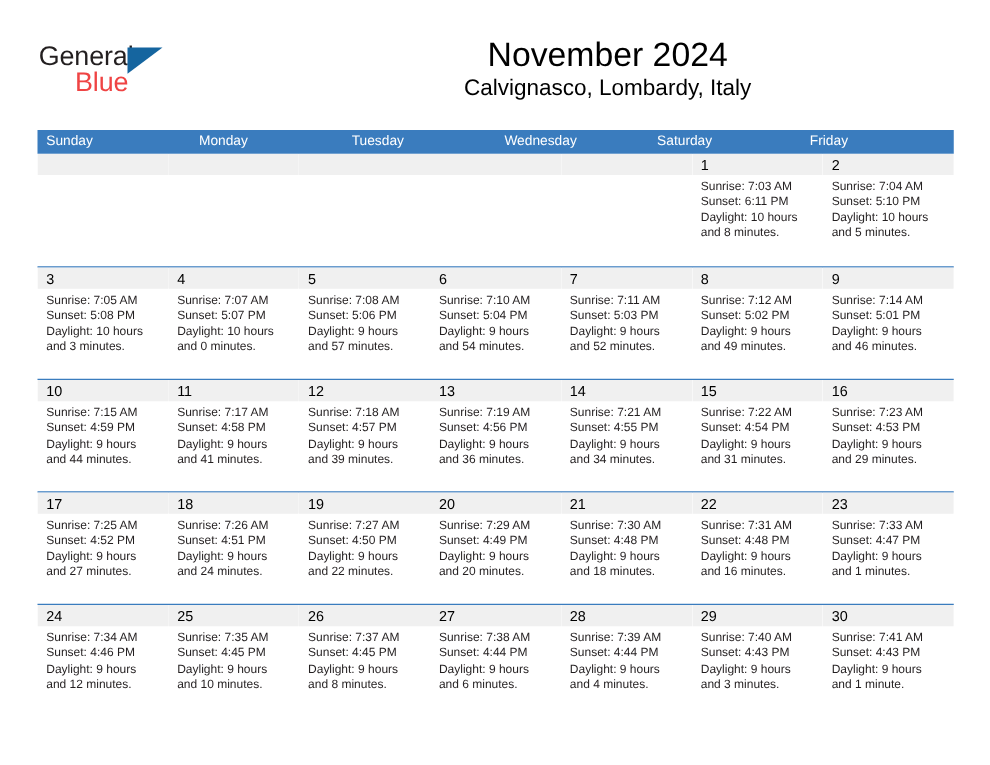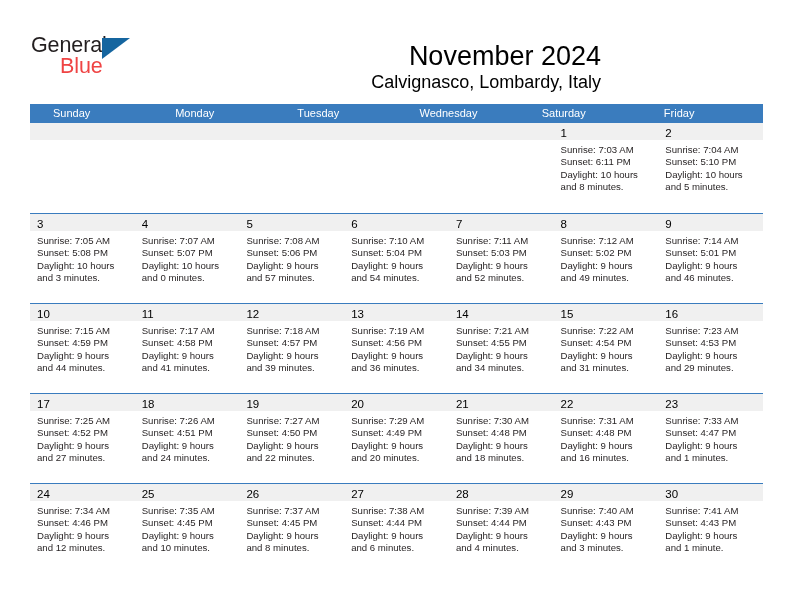--- a/index.html
+++ b/index.html
@@ -60,22 +60,22 @@
     top: 5px;
     width: 0;
     height: 0;
     border-left: 28px solid #15659f;
     border-bottom: 21px solid transparent;
   }
 
   .title-block {
     position: absolute;
     right: 32px;
-    top: 40px;
-    text-align: right;
+    top: 28px;
+    text-align: center;
   }
   .title-main {
     font-size: 27px;
     font-weight: normal;
     color: #000000;
     line-height: 32px;
     letter-spacing: 0px;
   }
   .title-sub {
     font-size: 18px;
@@ -94,21 +94,21 @@
   .weekday-row {
     display: flex;
     background: #3a7cbe;
     height: 19px;
   }
   .weekday {
     flex: 1 1 0;
     color: #ffffff;
     font-size: 11px;
     line-height: 19px;
-    padding-left: 23px;
+    padding-left: 7px;
     box-sizing: border-box;
     overflow: hidden;
     white-space: nowrap;
   }
 
   .week-row {
     display: flex;
     height: 90px;
     border-top: 1.3px solid #3a7cbe;
     box-sizing: border-box;

